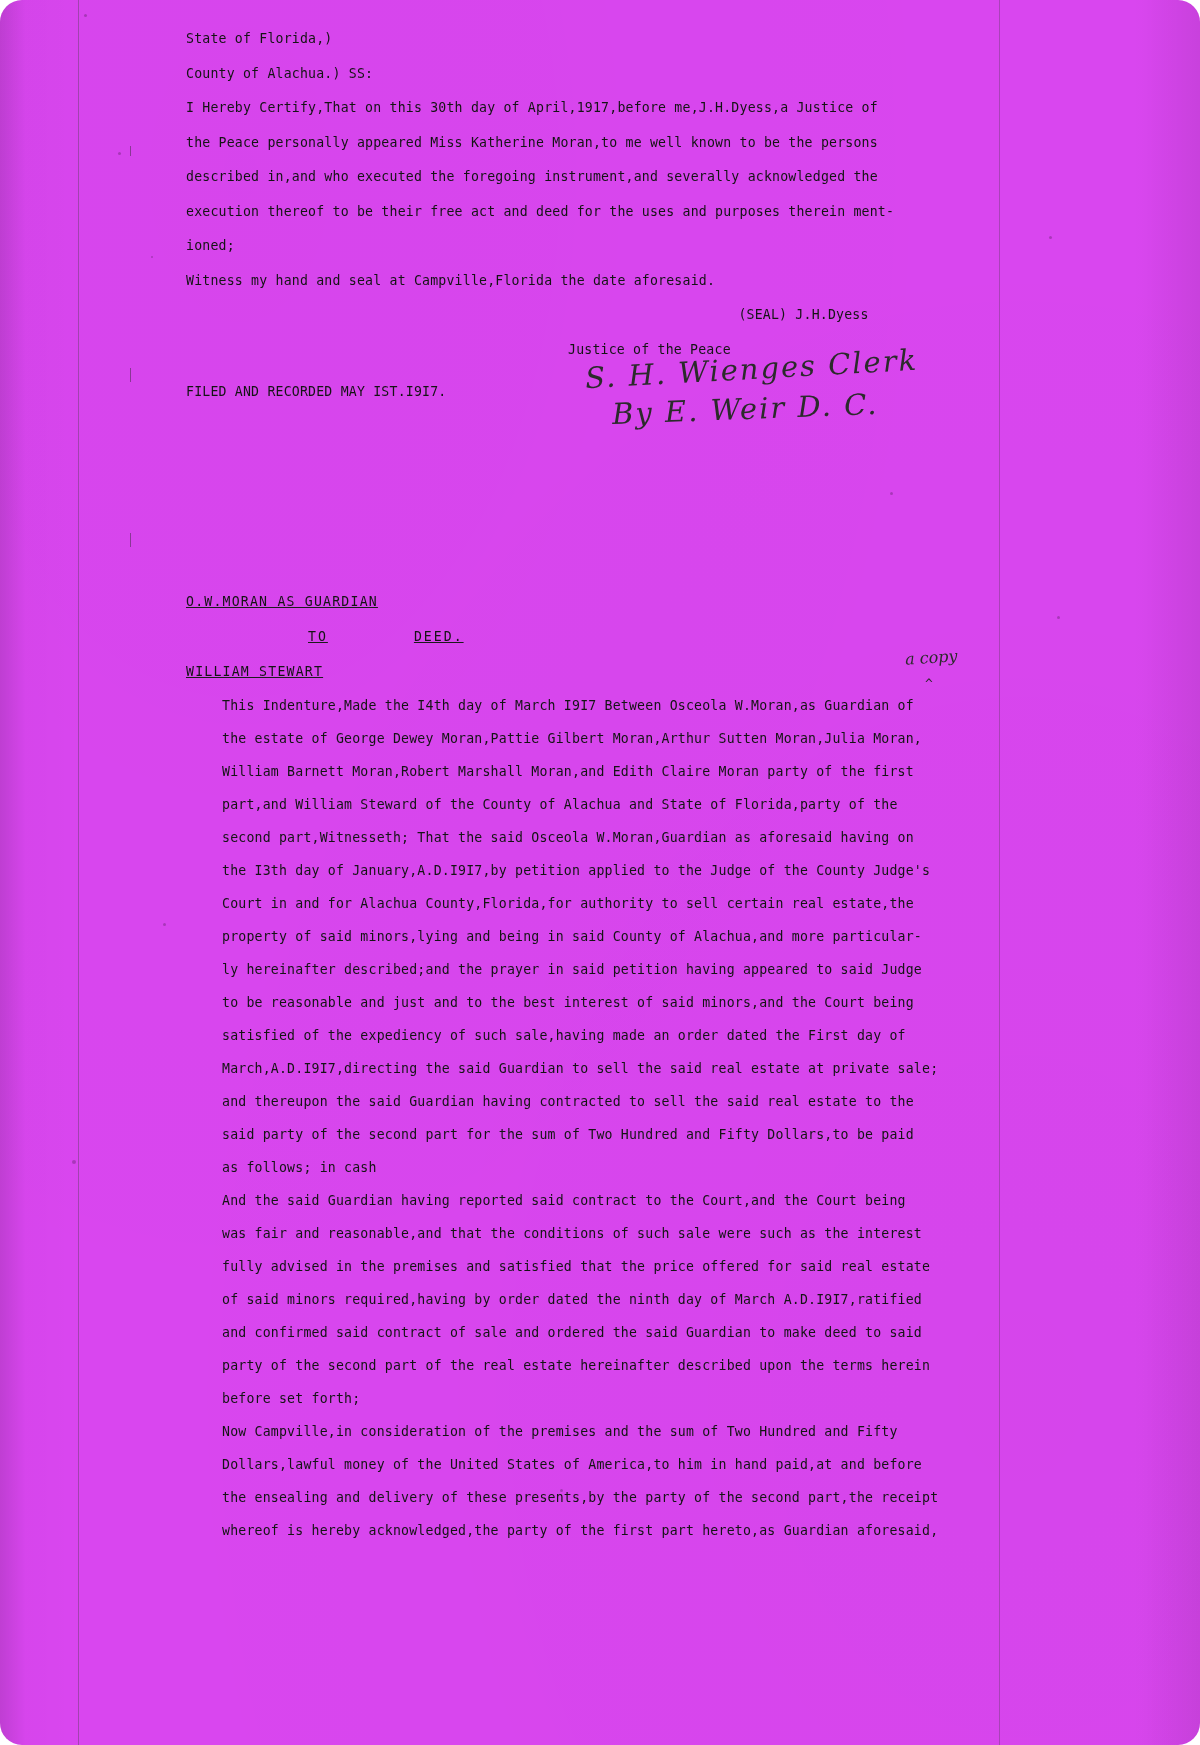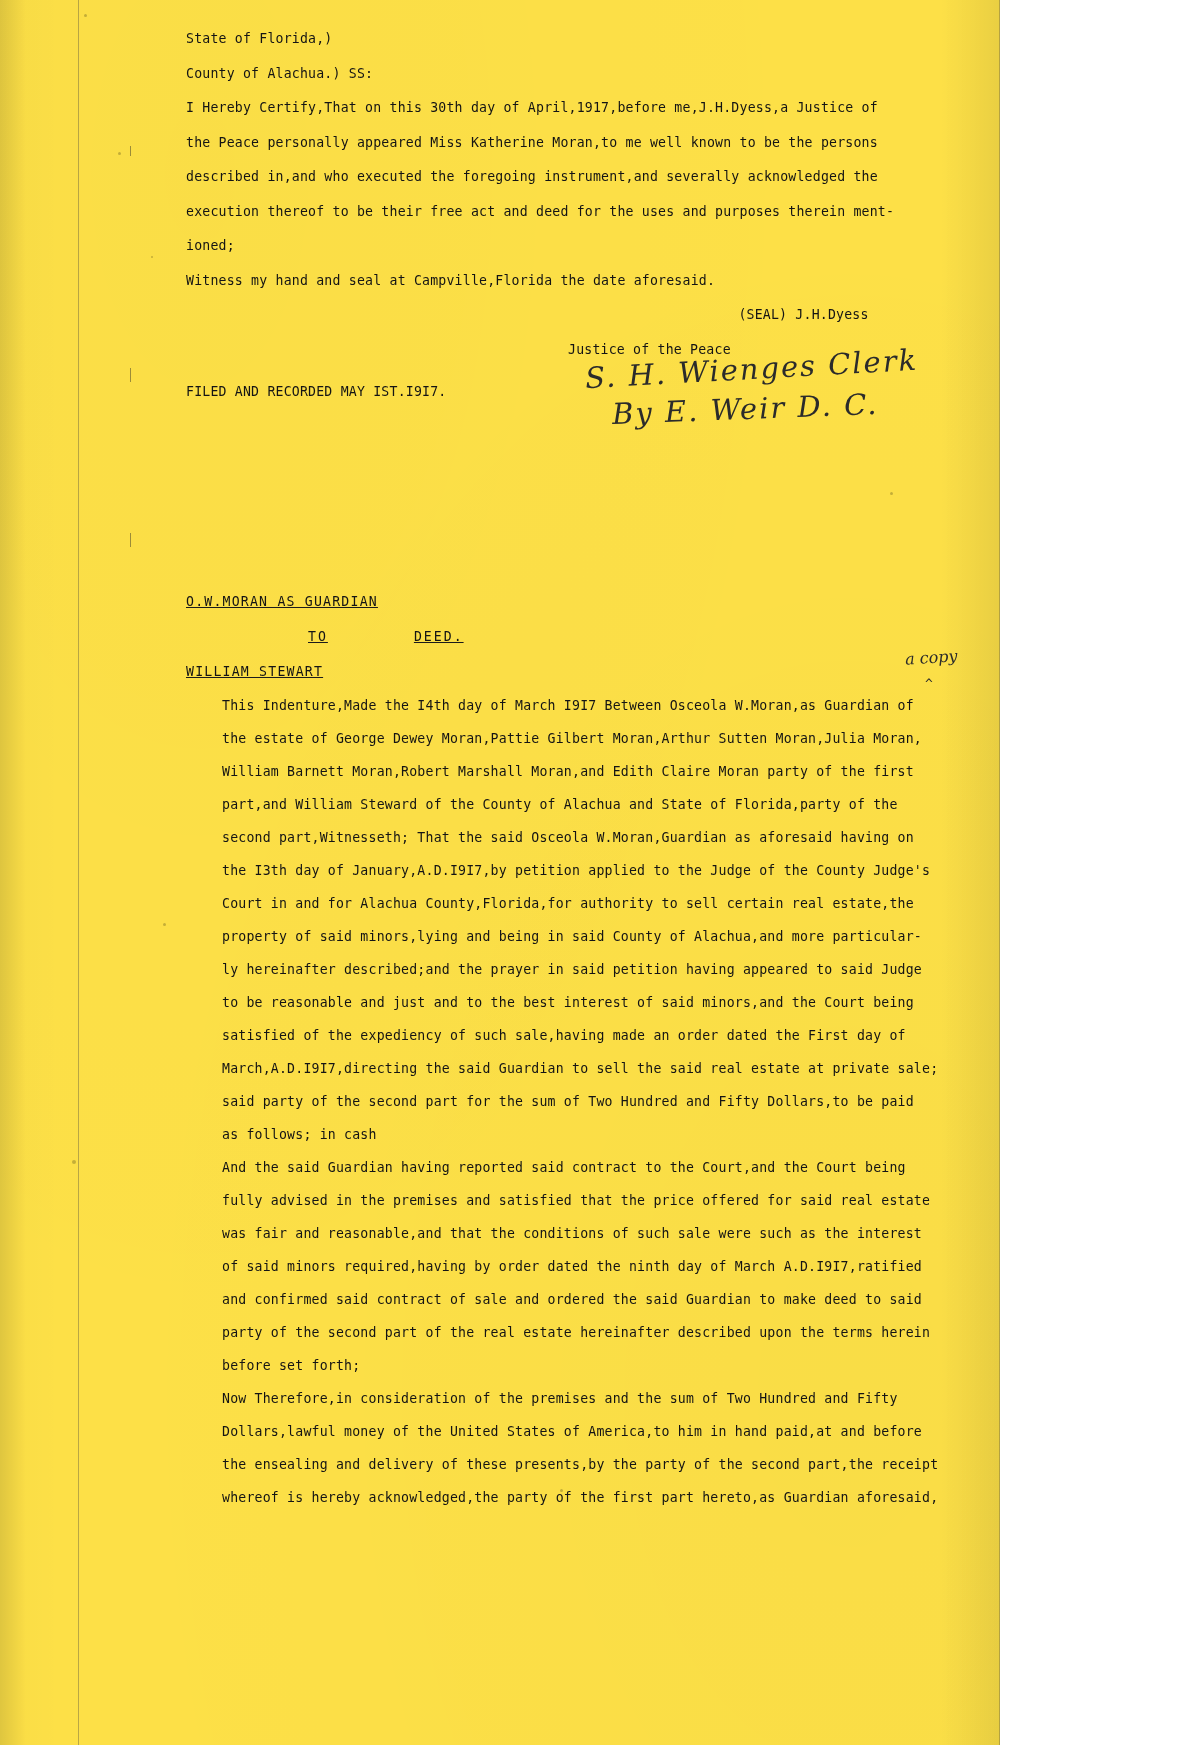--- a/index.html
+++ b/index.html
@@ -2,26 +2,27 @@
 <html><head>
 <meta charset="utf-8">
 <style>
   html, body {
     margin: 0;
     padding: 0;
     background: #ffffff;
   }
   .page {
     position: relative;
-    width: 1000px;
+    width: 1200px;
     height: 1745px;
-    background: #fde047;
+    background: #d946ef;
     overflow: hidden;
     font-family: "DejaVu Sans Mono", monospace;
     color: #1b1b1b;
+    border-radius: 22px;
   }
   
   .paper-tint {
     position: absolute;
     inset: 0;
     background:
       radial-gradient(ellipse at 20% 10%, rgba(0,0,0,0.012), rgba(0,0,0,0) 60%),
       radial-gradient(ellipse at 85% 80%, rgba(0,0,0,0.015), rgba(0,0,0,0) 65%),
       linear-gradient(90deg, rgba(0,0,0,0.02) 0%, rgba(0,0,0,0) 6%, rgba(0,0,0,0) 94%, rgba(0,0,0,0.02) 100%);
     pointer-events: none;
@@ -185,30 +186,31 @@
     <div class="line tight">William Barnett Moran,Robert Marshall Moran,and Edith Claire Moran party of the first</div>
     <div class="line tight">part,and William Steward of the County of Alachua and State of Florida,party of the</div>
     <div class="line tight">second part,Witnesseth; That the said Osceola W.Moran,Guardian as aforesaid having on</div>
     <div class="line tight">the I3th day of January,A.D.I9I7,by petition applied to the Judge of the County Judge's</div>
     <div class="line tight">Court in and for Alachua County,Florida,for authority to sell certain real estate,the</div>
     <div class="line tight">property of said minors,lying and being in said County of Alachua,and more particular-</div>
     <div class="line tight">ly hereinafter described;and the prayer in said petition having appeared to said Judge</div>
     <div class="line tight">to be reasonable and just and to the best interest of said minors,and the Court being</div>
     <div class="line tight">satisfied of the expediency of such sale,having made an order dated the First day of</div>
     <div class="line tight">March,A.D.I9I7,directing the said Guardian to sell the said real estate at private sale;</div>
+    <div class="line tight">and thereupon the said Guardian having contracted to sell the said real estate to the</div>
     <div class="line tight">said party of the second part for the sum of Two Hundred and Fifty Dollars,to be paid</div>
     <div class="line tight">as follows; in cash</div>
     <div class="line tight">And the said Guardian having reported said contract to the Court,and the Court being</div>
+    <div class="line tight">was fair and reasonable,and that the conditions of such sale were such as the interest</div>
     <div class="line tight">fully advised in the premises and satisfied that the price offered for said real estate</div>
-    <div class="line tight">was fair and reasonable,and that the conditions of such sale were such as the interest</div>
     <div class="line tight">of said minors required,having by order dated the ninth day of March A.D.I9I7,ratified</div>
     <div class="line tight">and confirmed said contract of sale and ordered the said Guardian to make deed to said</div>
     <div class="line tight">party of the second part of the real estate hereinafter described upon the terms herein</div>
     <div class="line tight">before set forth;</div>
-    <div class="line tight">Now Therefore,in consideration of the premises and the sum of Two Hundred and Fifty</div>
+    <div class="line tight">Now Campville,in consideration of the premises and the sum of Two Hundred and Fifty</div>
     <div class="line tight">Dollars,lawful money of the United States of America,to him in hand paid,at and before</div>
     <div class="line tight">the ensealing and delivery of these presents,by the party of the second part,the receipt</div>
     <div class="line tight">whereof is hereby acknowledged,the party of the first part hereto,as Guardian aforesaid,</div>
 
   </div>
 
   <div class="handwriting hand-1">S. H. Wienges Clerk</div>
   <div class="handwriting hand-2">By E. Weir D. C.</div>
   <div class="hand-insert">a copy</div>
   <div class="hand-caret">^</div>

